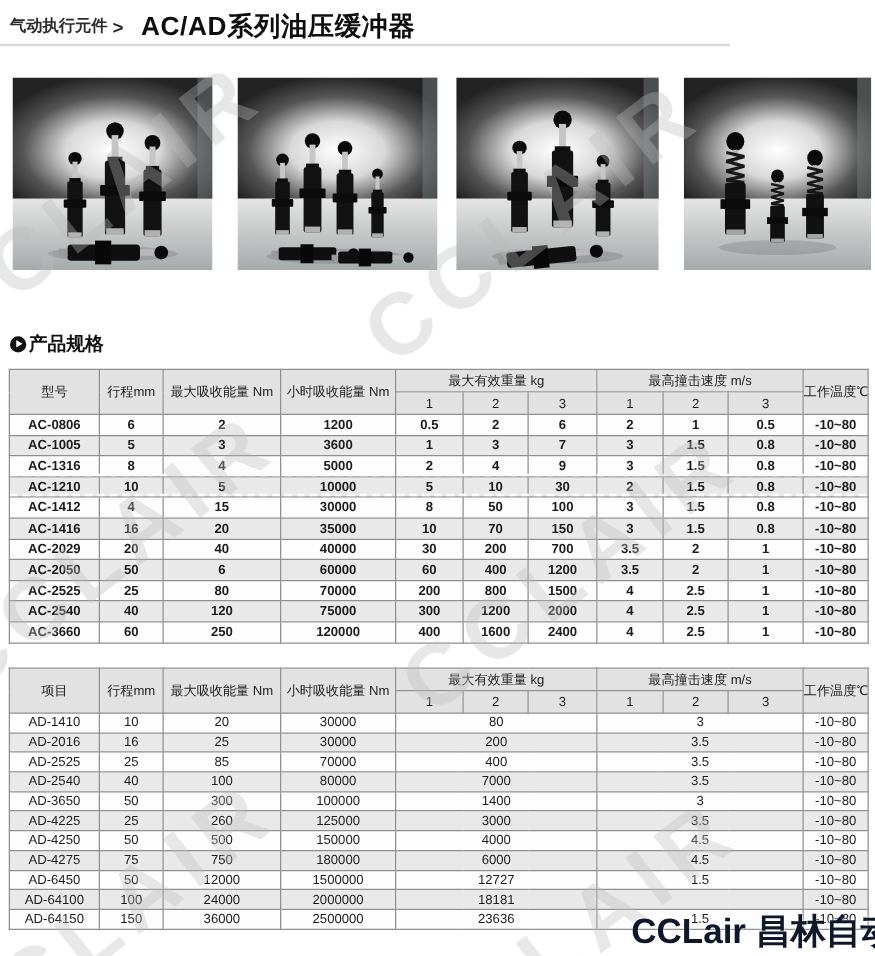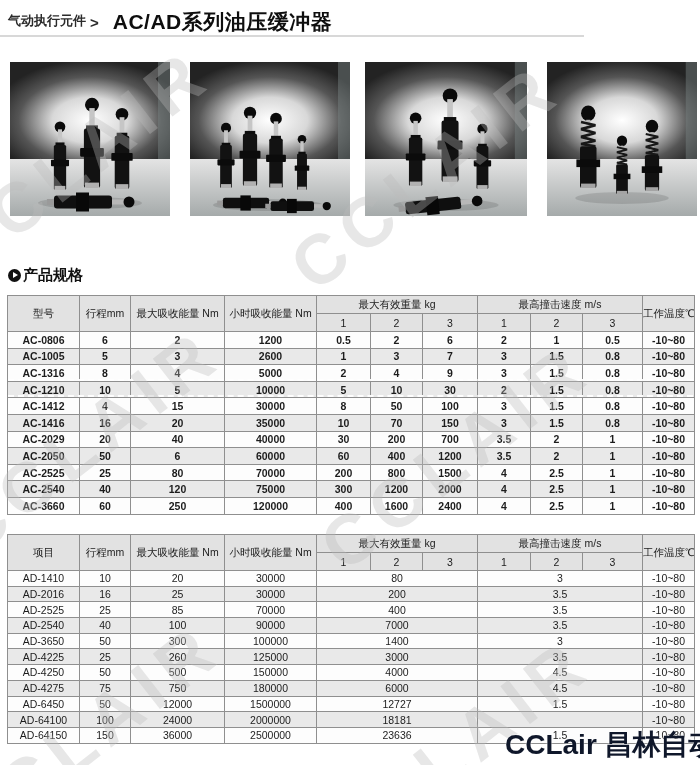--- a/index.html
+++ b/index.html
@@ -212,21 +212,21 @@
         <td>6</td>
         <td>2</td>
         <td>1</td>
         <td>0.5</td>
         <td>-10~80</td>
       </tr>
       <tr>
         <td>AC-1005</td>
         <td>5</td>
         <td>3</td>
-        <td>2600</td>
+        <td>3600</td>
         <td>1</td>
         <td>3</td>
         <td>7</td>
         <td>3</td>
         <td>1.5</td>
         <td>0.8</td>
         <td>-10~80</td>
       </tr>
       <tr>
         <td>AC-1316</td>
@@ -408,21 +408,21 @@
         <td>85</td>
         <td>70000</td>
         <td colspan="3">400</td>
         <td colspan="3">3.5</td>
         <td>-10~80</td>
       </tr>
       <tr>
         <td>AD-2540</td>
         <td>40</td>
         <td>100</td>
-        <td>90000</td>
+        <td>80000</td>
         <td colspan="3">7000</td>
         <td colspan="3">3.5</td>
         <td>-10~80</td>
       </tr>
       <tr>
         <td>AD-3650</td>
         <td>50</td>
         <td>300</td>
         <td>100000</td>
         <td colspan="3">1400</td>

